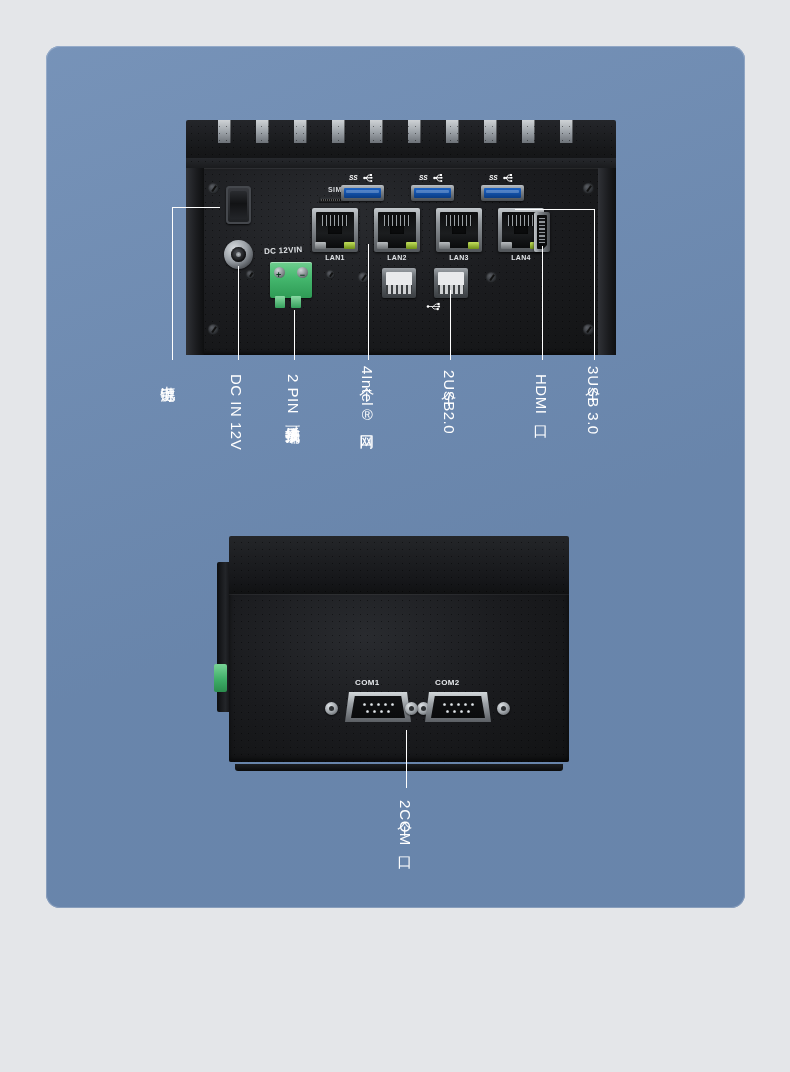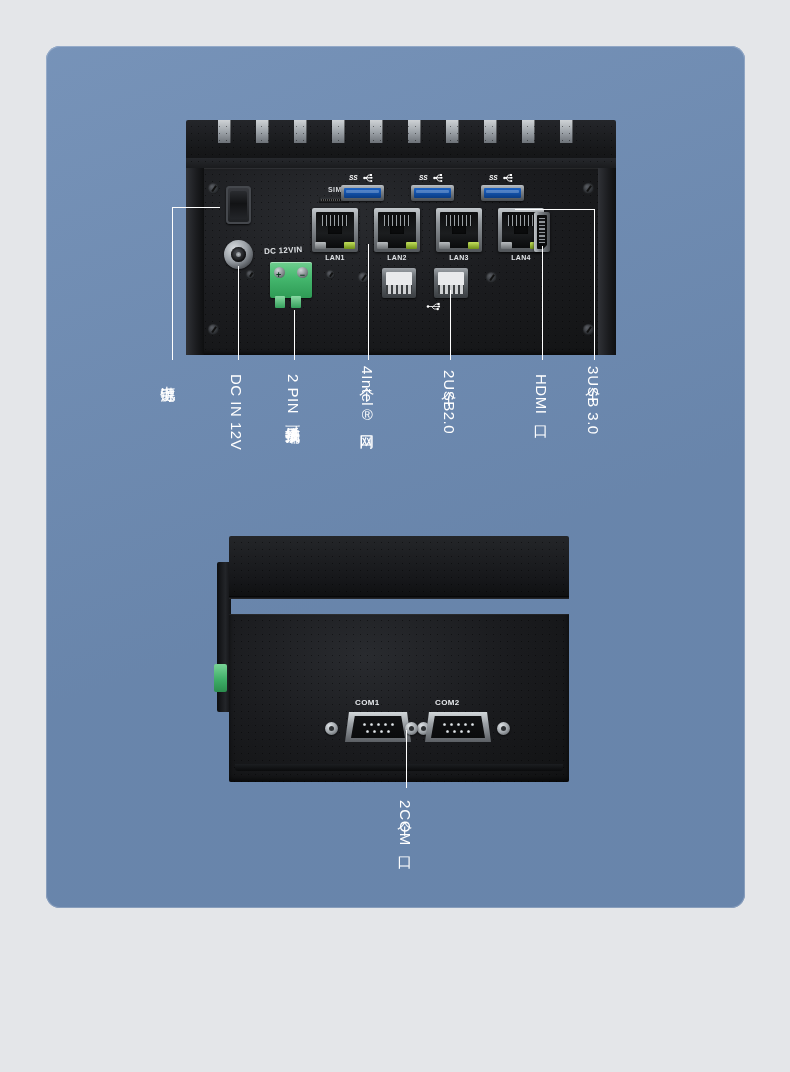--- a/index.html
+++ b/index.html
@@ -223,21 +223,21 @@
   .tri{position:absolute;width:15px;height:9px;}
 
   
   #dev2wrap{position:absolute;left:229px;top:536px;width:340px;height:230px;}
   .d2-top{
     position:absolute;left:0;top:0;width:340px;height:62px;
     background:linear-gradient(180deg,#242629 0%,#16171a 70%,#0e0f10 100%);
     border-radius:2px 2px 0 0;
   }
   .d2-body{
-    position:absolute;left:0;top:78px;width:340px;height:168px;
+    position:absolute;left:0;top:58px;width:340px;height:168px;
     background:
       radial-gradient(ellipse at 40% 25%,#292b2f 0%,#1a1b1e 52%,#111213 100%);
     border-radius:0 0 2px 2px;
     box-shadow:inset 0 1px 0 rgba(255,255,255,.06),
                inset 0 -3px 5px rgba(0,0,0,.6);
   }
   .d2-seam{
     position:absolute;left:0;top:60px;width:340px;height:3px;
     background:linear-gradient(180deg,#000,#2a2c30);
   }

